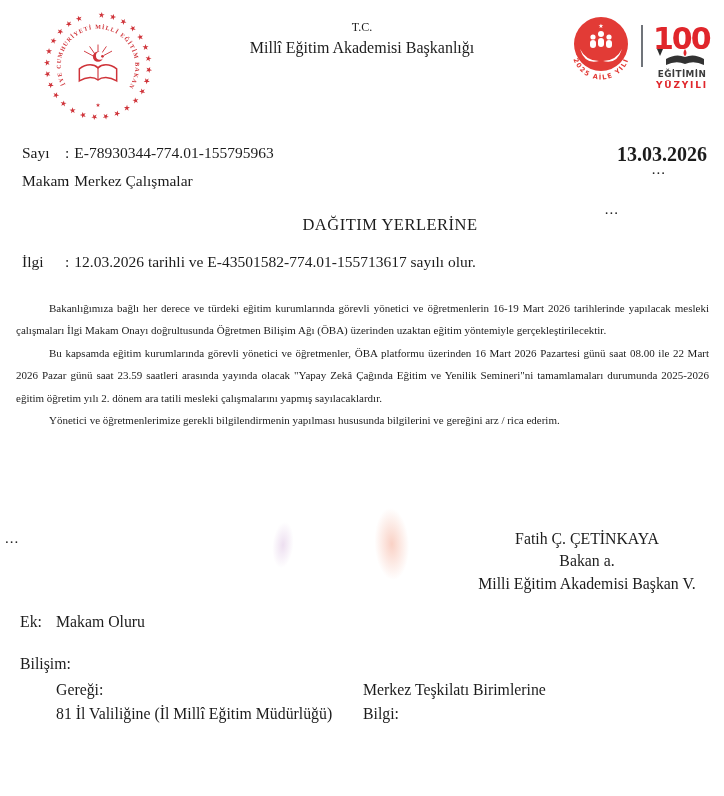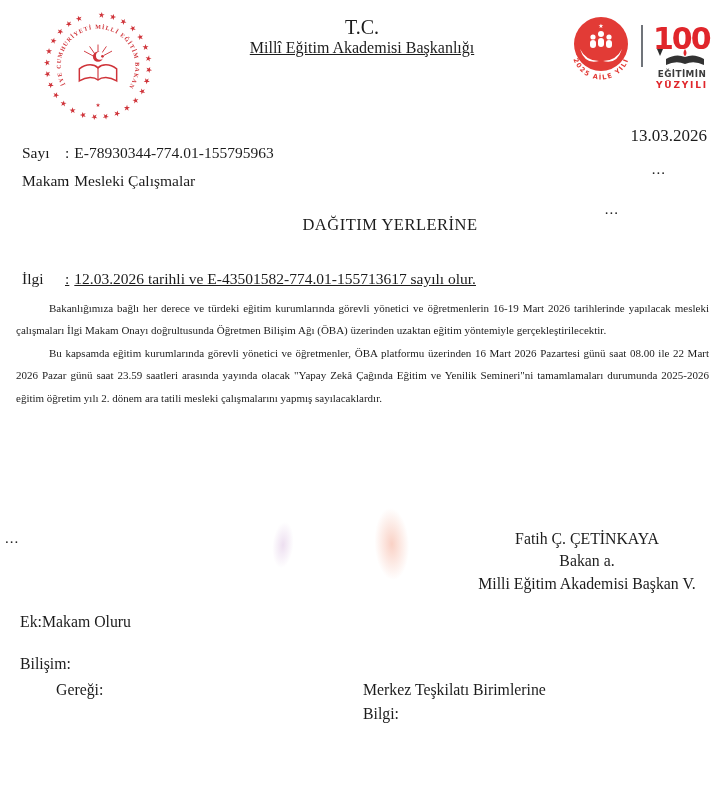--- a/index.html
+++ b/index.html
@@ -3,57 +3,57 @@
 <meta charset="utf-8">
 <style>
   html,body { margin:0; padding:0; background:#ffffff; }
   .page {
     position:relative; width:724px; height:796px; background:#ffffff;
     font-family:"Liberation Serif", serif; color:#1c1c1c; overflow:hidden;
   }
 
   
   .header-text { position:absolute; top:17px; left:0; width:100%; text-align:center; }
-  .ht1 { font-size:20px;   line-height:20px; }
+  .ht1 { font-size:12px;   line-height:20px; }
   .ht2 { font-size:16.5px; line-height:20px; font-weight:bold; }
-  .ht3 { font-size:16px;   line-height:21px;text-decoration:underline; }
+  .ht3 { font-size:16px;   line-height:21px; }
 
   .seal { position:absolute; left:42px; top:10px; }
   .logos { position:absolute; top:15px; right:12px; display:flex; align-items:flex-start; }
   .logo-divider { width:2px; height:42px; background:#70747a; margin:10px 9px 0 7px; }
   .century { margin-top:4px; }
 
   
   .meta-row { position:absolute; left:22px; font-size:15.5px; line-height:19px; white-space:nowrap; }
   .row-sayi { top:143px; }
   .row-konu { top:171px; }
-  .row-ilgi { top:269px;text-decoration:underline; }
+  .row-ilgi { top:252px; }
   .lbl { display:inline-block; width:43px; }
   .sep { margin-right:5px; }
-  .date { position:absolute; right:17px; top:126px; font-size:17px; }
+  .date { position:absolute; right:17px; top:143px; font-size:20px;font-weight:bold; }
   .dots { position:absolute; font-size:15px; letter-spacing:1px; color:#222; }
   .dots-1 { right:58px;  top:161px; }
   .dots-2 { right:105px; top:201px; }
   .dots-3 { left:5px;    top:530px; }
 
   .heading { position:absolute; top:215px; left:0; width:100%; text-align:center;
              font-size:16.5px; letter-spacing:0.5px;margin-left:28px; }
 
   
   .body-text { position:absolute; left:16px; right:15px; top:297px;
                font-size:11px; line-height:22.4px; text-align:justify; }
   .body-text p { margin:0; text-indent:33px; }
 
   
   .signature { position:absolute; left:437px; width:300px; top:528px;
                text-align:center; font-size:15.8px; line-height:22.4px; }
 
   
   .ek-row { position:absolute; left:20px; top:613px; font-size:15.8px; }
-  .ek-row .ek-lbl { }
+  .ek-row .ek-lbl { margin-right:14px; }
   .dagitim-title { position:absolute; left:20px; top:655px; font-size:15.8px; }
   .dist-col { position:absolute; top:678px; font-size:15.8px; line-height:23.5px; white-space:nowrap; }
   .dist-left  { left:20px;margin-left:36px; }
   .dist-right { left:363px; }
 
   
   .wm { position:absolute; pointer-events:none; }
   .wm1 { left:268px; top:512px; width:30px; height:66px;
          background:radial-gradient(ellipse 50% 50% at 50% 50%, rgba(222,196,228,0.55), rgba(222,196,228,0) 70%);
          transform:rotate(6deg); }
@@ -135,49 +135,51 @@
       <text x="30" y="69" text-anchor="middle" font-size="9" font-weight="bold" fill="#e0262b" letter-spacing="1.8" font-family="DejaVu Sans, sans-serif">YÜZYILI</text>
     </svg>
   </div>
 
   <div class="meta-row row-sayi">
     <span class="lbl">Sayı</span><span class="sep">:</span><span>E-78930344-774.01-155795963</span>
   </div>
   <div class="date">13.03.2026</div>
   <div class="dots dots-1">...</div>
   <div class="meta-row row-konu">
-    <span class="lbl">Makam</span><span class="sep">:</span><span>Mesleki Çalışmalar</span>
+    <span class="lbl">Makam</span><span class="sep">:</span><span>Merkez Çalışmalar</span>
   </div>
   <div class="dots dots-2">...</div>
 
   <div class="heading">DAĞITIM YERLERİNE</div>
 
   <div class="meta-row row-ilgi">
     <span class="lbl">İlgi</span><span class="sep">:</span><span>12.03.2026 tarihli ve E-43501582-774.01-155713617 sayılı olur.</span>
   </div>
 
   <div class="body-text">
     <p>Bakanlığımıza bağlı her derece ve türdeki eğitim kurumlarında görevli yönetici ve öğretmenlerin 16-19 Mart 2026 tarihlerinde yapılacak mesleki çalışmaları İlgi Makam Onayı doğrultusunda Öğretmen Bilişim Ağı (ÖBA) üzerinden uzaktan eğitim yöntemiyle gerçekleştirilecektir.</p>
     <p>Bu kapsamda eğitim kurumlarında görevli yönetici ve öğretmenler, ÖBA platformu üzerinden 16 Mart 2026 Pazartesi günü saat 08.00 ile 22 Mart 2026 Pazar günü saat 23.59 saatleri arasında yayında olacak "Yapay Zekâ Çağında Eğitim ve Yenilik Semineri"ni tamamlamaları durumunda 2025-2026 eğitim öğretim yılı 2. dönem ara tatili mesleki çalışmalarını yapmış sayılacaklardır.</p>
+    <p>Yönetici ve öğretmenlerimize gerekli bilgilendirmenin yapılması hususunda bilgilerini ve gereğini arz / rica ederim.</p>
   </div>
 
   <div class="dots dots-3">...</div>
 
   <div class="signature">
     <div>Fatih Ç. ÇETİNKAYA</div>
     <div>Bakan a.</div>
     <div>Milli Eğitim Akademisi Başkan V.</div>
   </div>
 
   <div class="ek-row">
     <span class="ek-lbl">Ek:</span><span>Makam Oluru</span>
   </div>
 
   <div class="dagitim-title">Bilişim:</div>
   <div class="dist-col dist-left">
     <div>Gereği:</div>
+    <div>81 İl Valiliğine (İl Millî Eğitim Müdürlüğü)</div>
   </div>
   <div class="dist-col dist-right">
     <div>Merkez Teşkilatı Birimlerine</div>
     <div>Bilgi:</div>
   </div>
 
 </div>
 
 </body></html>

